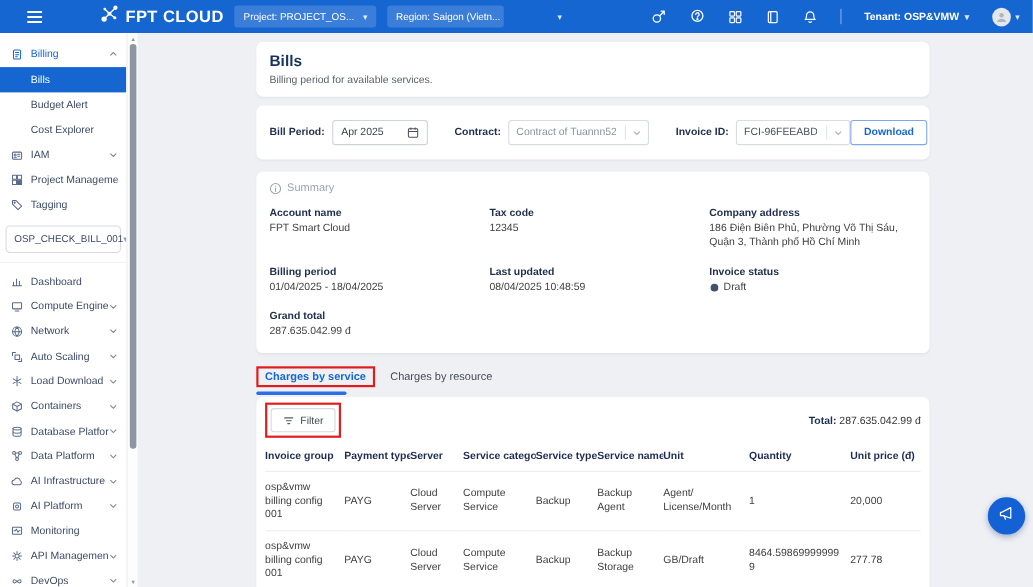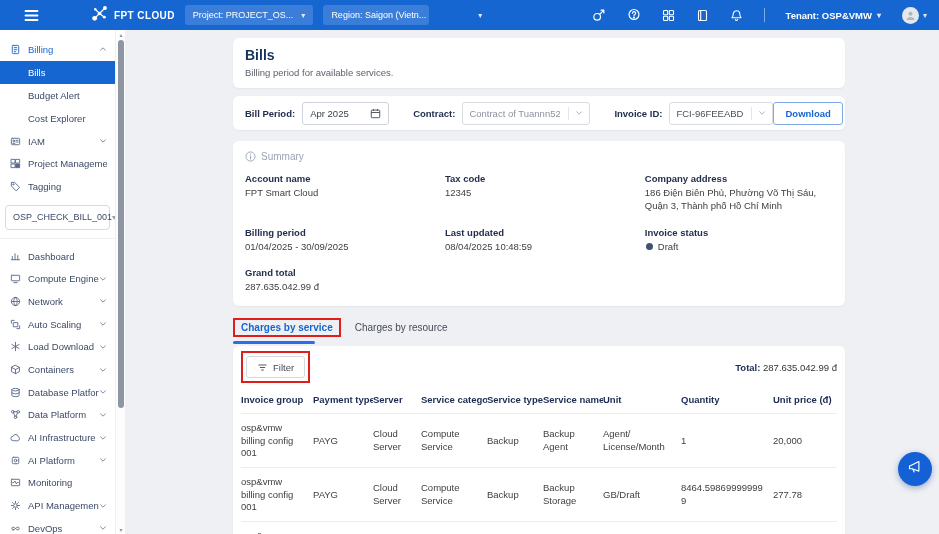--- a/index.html
+++ b/index.html
@@ -3,21 +3,21 @@
 <meta charset="utf-8">
 <style>
   * { margin:0; padding:0; box-sizing:border-box; }
   html,body { width:939px; height:534px; overflow:hidden; font-family:"Liberation Sans", sans-serif; background:#eef0f4; }
   .app { position:relative; width:939px; height:534px; overflow:hidden; background:#eef0f4; }
 
   
   .topbar { position:absolute; top:0; left:0; width:939px; height:30px; background:#1666d2; display:flex; align-items:center; z-index:30; }
   .hamburger { margin-left:24px; display:inline-flex; cursor:pointer; }
   .logo { display:flex; align-items:center; gap:6px; margin-left:52px; cursor:pointer; }
-  .logo-text { color:#fff; font-weight:800; font-size:10px; letter-spacing:.4px; white-space:nowrap; }
+  .logo-text { color:#fff; font-weight:800; font-size:15px; letter-spacing:.4px; white-space:nowrap; }
   .chip { display:flex; align-items:center; justify-content:space-between; background:rgba(255,255,255,.16); border-radius:3px; height:20px; padding:0 8px; color:#fff; font-size:9px; margin-left:10px; cursor:pointer; white-space:nowrap; }
   .chip:first-of-type { margin-left:26px; width:122px; }
   .chip.region { width:106px;gap:44px; }
   .chip .caret { margin-left:8px; }
   .caret { font-size:8px; color:rgba(255,255,255,.85); }
   .top-right { margin-left:auto; display:flex; align-items:center; gap:21px; padding-right:12px; }
   .tbi { display:inline-flex; color:#fff; cursor:pointer; }
   .top-divider { width:1px; height:14px; background:rgba(255,255,255,.45); }
   .tenant { display:flex; align-items:center; gap:5px; color:#fff; font-size:9.5px; font-weight:bold; cursor:pointer; white-space:nowrap; }
   .avatar-wrap { display:flex; align-items:center; gap:4px; cursor:pointer; }
@@ -45,21 +45,21 @@
 
   
   .main { position:absolute; top:30px; left:126px; width:813px; height:504px; overflow:hidden; }
   .content { width:612px; margin-left:107px; padding-top:8px; }
   .card { background:#fff; border-radius:6px; box-shadow:0 1px 2px rgba(20,40,80,.05); }
 
   .card-title { padding:9px 12px 10px 12px; margin-bottom:8px; }
   .card-title h1 { font-size:14px; color:#17325e; font-weight:bold; }
   .card-title p { font-size:9.5px; color:#5a5f6b; margin-top:4px; }
 
-  .card-filters { height:34px; display:flex; align-items:center; padding:0 12px; margin-bottom:11px; }
+  .card-filters { height:49px; display:flex; align-items:center; padding:0 12px; margin-bottom:11px; }
   .flabel { font-size:9.5px; font-weight:bold; color:#222f4e; margin-right:7px; white-space:nowrap; }
   .dateinput { width:112px; height:23px; border:1px solid #cfd4dc; border-radius:3px; display:flex; align-items:center; justify-content:space-between; padding:0 7px; font-size:9.5px; color:#3b3f48; margin-right:24px; cursor:pointer; }
   .dateinput input { border:none; outline:none; width:60px; font-size:9.5px; color:#3b3f48; font-family:"Liberation Sans",sans-serif; background:transparent; }
   .dateinput .ic { color:#4a4f58; display:inline-flex; }
   .select { height:23px; border:1px solid #d9dce2; border-radius:3px; display:flex; align-items:center; padding:0 6px; font-size:9.5px; margin-right:24px; cursor:pointer; background:#fff; }
   .sel-text { white-space:nowrap; overflow:hidden; color:#4a4f58; }
   .sel-text.gray { color:#8d929c; }
   .sel-div { width:1px; height:13px; background:#e3e5e9; margin:0 6px 0 8px; }
   .sel-chev { display:inline-flex; color:#a7acb5; }
   .select.contract { width:128px; } .select.invoice { width:120px; margin-right:0; }
@@ -497,21 +497,21 @@
             </div>
             <div class="sum-cell">
               <div class="sum-label">Company address</div>
               <div class="sum-value">
                 <span>186 Điện Biên Phủ, Phường Võ Thị Sáu, Quận 3, Thành phố Hồ Chí Minh</span>
               </div>
             </div>
             <div class="sum-cell">
               <div class="sum-label">Billing period</div>
               <div class="sum-value">
-                <span>01/04/2025 - 30/09/2025</span>
+                <span>01/04/2025 - 18/04/2025</span>
               </div>
             </div>
             <div class="sum-cell">
               <div class="sum-label">Last updated</div>
               <div class="sum-value">
                 <span>08/04/2025 10:48:59</span>
               </div>
             </div>
             <div class="sum-cell">
               <div class="sum-label">Invoice status</div>

